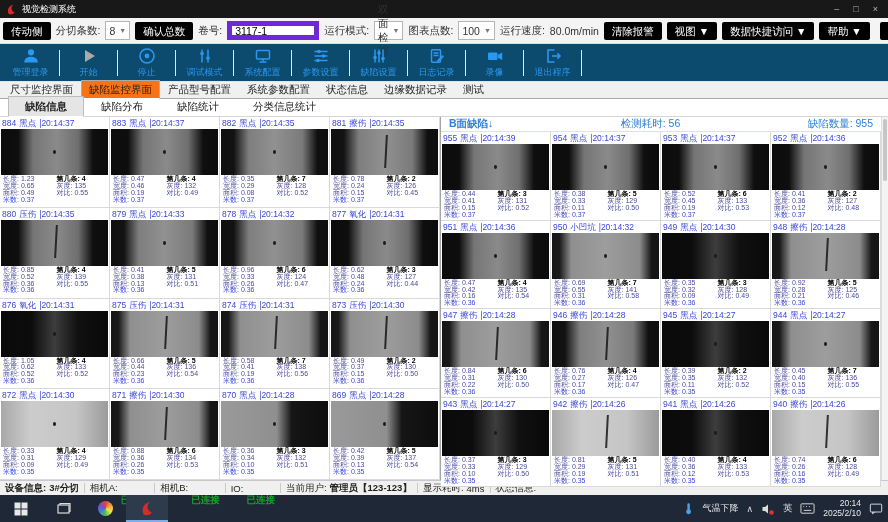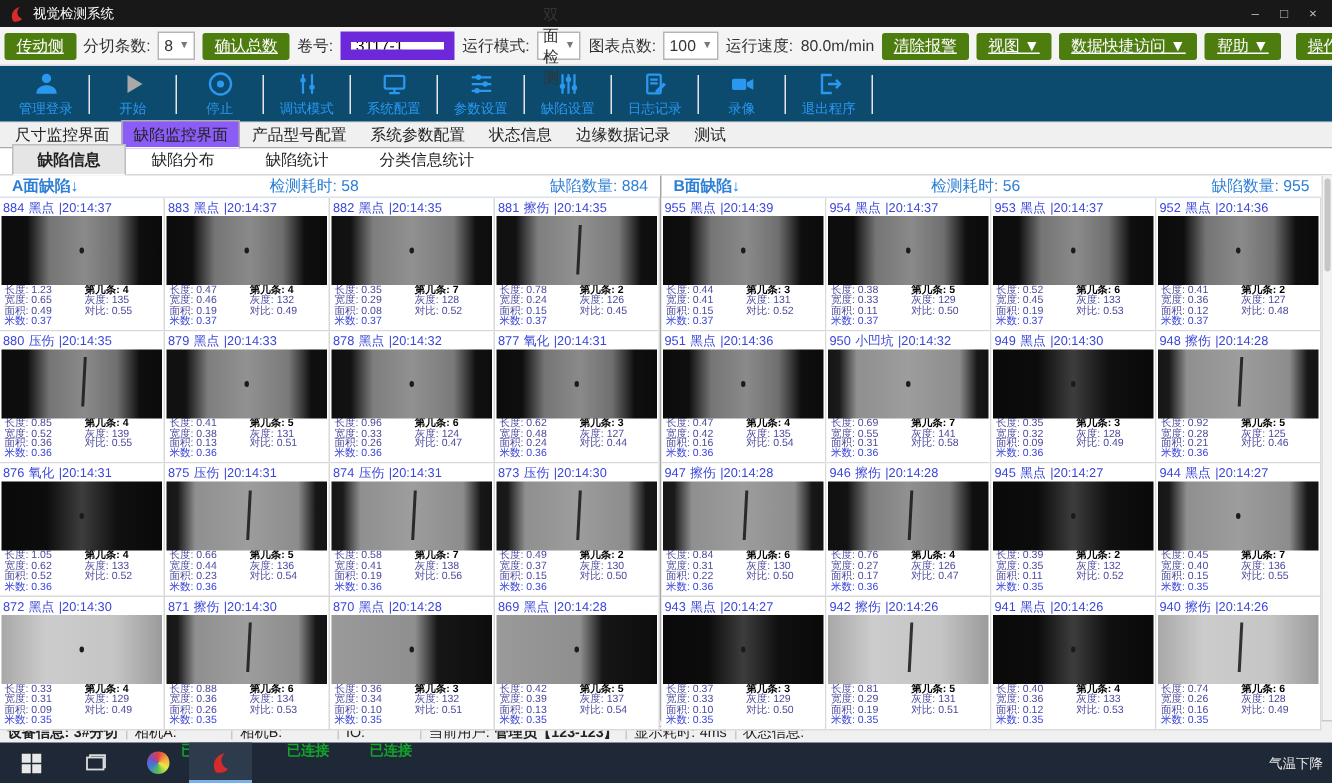--- a/index.html
+++ b/index.html
@@ -6,37 +6,37 @@
   html,body { width:888px; height:522px; overflow:hidden; font-family:"Liberation Sans","DejaVu Sans",sans-serif; background:#fff; }
 
   
   .titlebar { height:18px; background:#181818; color:#fff; display:flex; align-items:center; padding:0 6px; font-size:9px; }
   .titlebar .logo { width:11px; height:11px; margin-right:5px; }
   .win-controls { margin-left:auto; display:flex; gap:14px; color:#b9b9b9; font-size:9px; padding-right:4px; }
   .win-controls span { cursor:default; }
 
   
   .toolbar1 { height:26px; background:#f4f4f4; border-bottom:1px solid #dcdcdc; display:flex; align-items:center; gap:5px; padding:0 3px; font-size:10.5px; color:#333; }
-  .btn-blue { background:#4d7c0f; color:#fff; border:none; border-radius:2px; font-size:10.5px; padding:3px 8px; line-height:12px; white-space:nowrap;text-decoration:underline; }
+  .btn-blue { background:#000000; color:#fff; border:none; border-radius:2px; font-size:10.5px; padding:3px 8px; line-height:12px; white-space:nowrap; }
   .combo { background:#fff; border:1px solid #b5b5b5; height:19px; display:flex; align-items:center; justify-content:space-between; padding:0 3px; gap:4px;text-align:center; }
   .combo .arr { color:#777; font-size:7px; }
   .tb-label { white-space:nowrap; }
-  .tb-input { width:76px; height:19px; border:7px solid #6d28d9; font-size:10.5px; padding:0 3px; font-family:inherit; }
+  .tb-input { width:92px; height:19px; border:5px solid #6d28d9; font-size:10.5px; padding:0 3px; font-family:inherit; }
   .speed-val { font-weight:normal; white-space:nowrap; }
   .spacer { flex:1; }
 
   
   .toolbar2 { height:38px; background:#0c4a6e; border-bottom:1px solid #e4e4e4; display:flex; align-items:stretch; padding-left:2px; }
   .tbtn { width:57px; display:flex; flex-direction:column; align-items:center; justify-content:center; gap:1px; color:#2b98f0; font-size:9px; cursor:default; }
   .tsep { width:1px; height:26px; background:#e5e5e5; align-self:center; }
 
   
   .maintabs { height:17px; background:#f0f0f0; display:flex; align-items:flex-end; padding-left:2px; border-bottom:1px solid #ababab; font-size:10.5px; }
   .tab { padding:2px 7px 1px; border:1px solid transparent; margin-bottom:-1px; color:#222; white-space:nowrap; }
-  .tab.active { background:#8b5cf6; border-color:#ababab; border-bottom-color:#fff; }
+  .tab.active { background:#f97316; border-color:#ababab; border-bottom-color:#fff; }
   .subtabs { height:18px; background:#fff; display:flex; align-items:flex-end; padding-left:8px; border-bottom:1px solid #d6d6d6; font-size:10.5px; }
   .stab { padding:3px 16px 2px; border:1px solid transparent; margin-bottom:-1px; color:#222; white-space:nowrap; }
   .stab.active { background:#e5e5e5; border-color:#bdbdbd; border-bottom-color:#fff;font-weight:bold; }
 
   
   .content { height:363px; display:flex; position:relative; }
   .panel { flex:1 1 0; display:flex; flex-direction:column; min-width:0; }
   .pdivider { width:1px; background:#a5a5a5; }
   .phead { height:16px; display:flex; align-items:center; justify-content:space-between; padding:0 8px; font-size:10.5px; color:#2e7fd6; border-bottom:1px solid #d9e2ef; }
   .phead .ptitle { font-weight:bold; }
@@ -64,21 +64,21 @@
   .statusbar { height:15px; background:#f0f0f0; border-top:1px solid #c9c9c9; display:flex; align-items:center; font-size:9.5px; color:#222; padding:0 5px; white-space:nowrap; }
   .ssep { width:1px; height:10px; background:#c9c9c9; margin:0 5px; }
   .sb-strong { font-weight:bold; }
   .sb-ok { color:#14a32a; font-weight:bold; margin-left:3px;margin-top:24px; }
   .sb-val { margin-left:3px; }
 
   
   .taskbar { height:27px; background:#1e2836; display:flex; align-items:stretch; color:#e8e8e8; }
   .tb-ic { width:42px; display:flex; align-items:center; justify-content:center; }
   .tb-ic.active { background:#2e3b4d; box-shadow:inset 0 -2px 0 #7ab0e8; }
-  .tb-right { margin-left:auto; display:flex; align-items:center; gap:8px; padding-right:5px; font-size:9px;flex-direction:column; }
+  .tb-right { margin-left:auto; display:flex; align-items:center; gap:8px; padding-right:5px; font-size:9px; }
   .tb-clock { text-align:right; font-size:8.5px; line-height:9.5px; }
   .rainbow { width:15px; height:15px; border-radius:50%; background:conic-gradient(#e34040,#f2a33c,#ece84a,#58c04d,#3f7fd6,#7a4fc0,#e34040); }
   .caret { color:#dcdcdc; font-size:9px; }
 </style>
 </head>
 <body>
 
 <div class="titlebar">
   <svg class="logo" viewBox="0 0 12 12">
       <path d="M3,11 C0.8,7 2.5,2 8,0.8 C5,3.4 5.4,7.6 9.6,9.4 C7.6,11.4 5,11.8 3,11 Z" fill="#d62b2b"></path>
@@ -228,25 +228,20 @@
   </div>
 <div class="subtabs" id="sub-tabs">
     <span class="stab active">缺陷信息</span>
     <span class="stab">缺陷分布</span>
     <span class="stab">缺陷统计</span>
     <span class="stab">分类信息统计</span>
   </div>
 
 <div class="content">
   <div class="panel">
-    <div class="phead">
-      <span class="ptitle">A面缺陷↓</span>
-      <span><span>检测耗时:</span>&nbsp;<span>58</span></span>
-      <span><span>缺陷数量:</span>&nbsp;<span>884</span></span>
-    </div>
     <div class="grid" id="grid-0">
         <div class="cell">
           <div class="cell-head">
             <span>884</span>
             <span>黑点</span>
             <span>|20:14:37</span>
           </div>
           <div class="cell-img v0">
             <i class="mark-dot"></i>
           </div>

